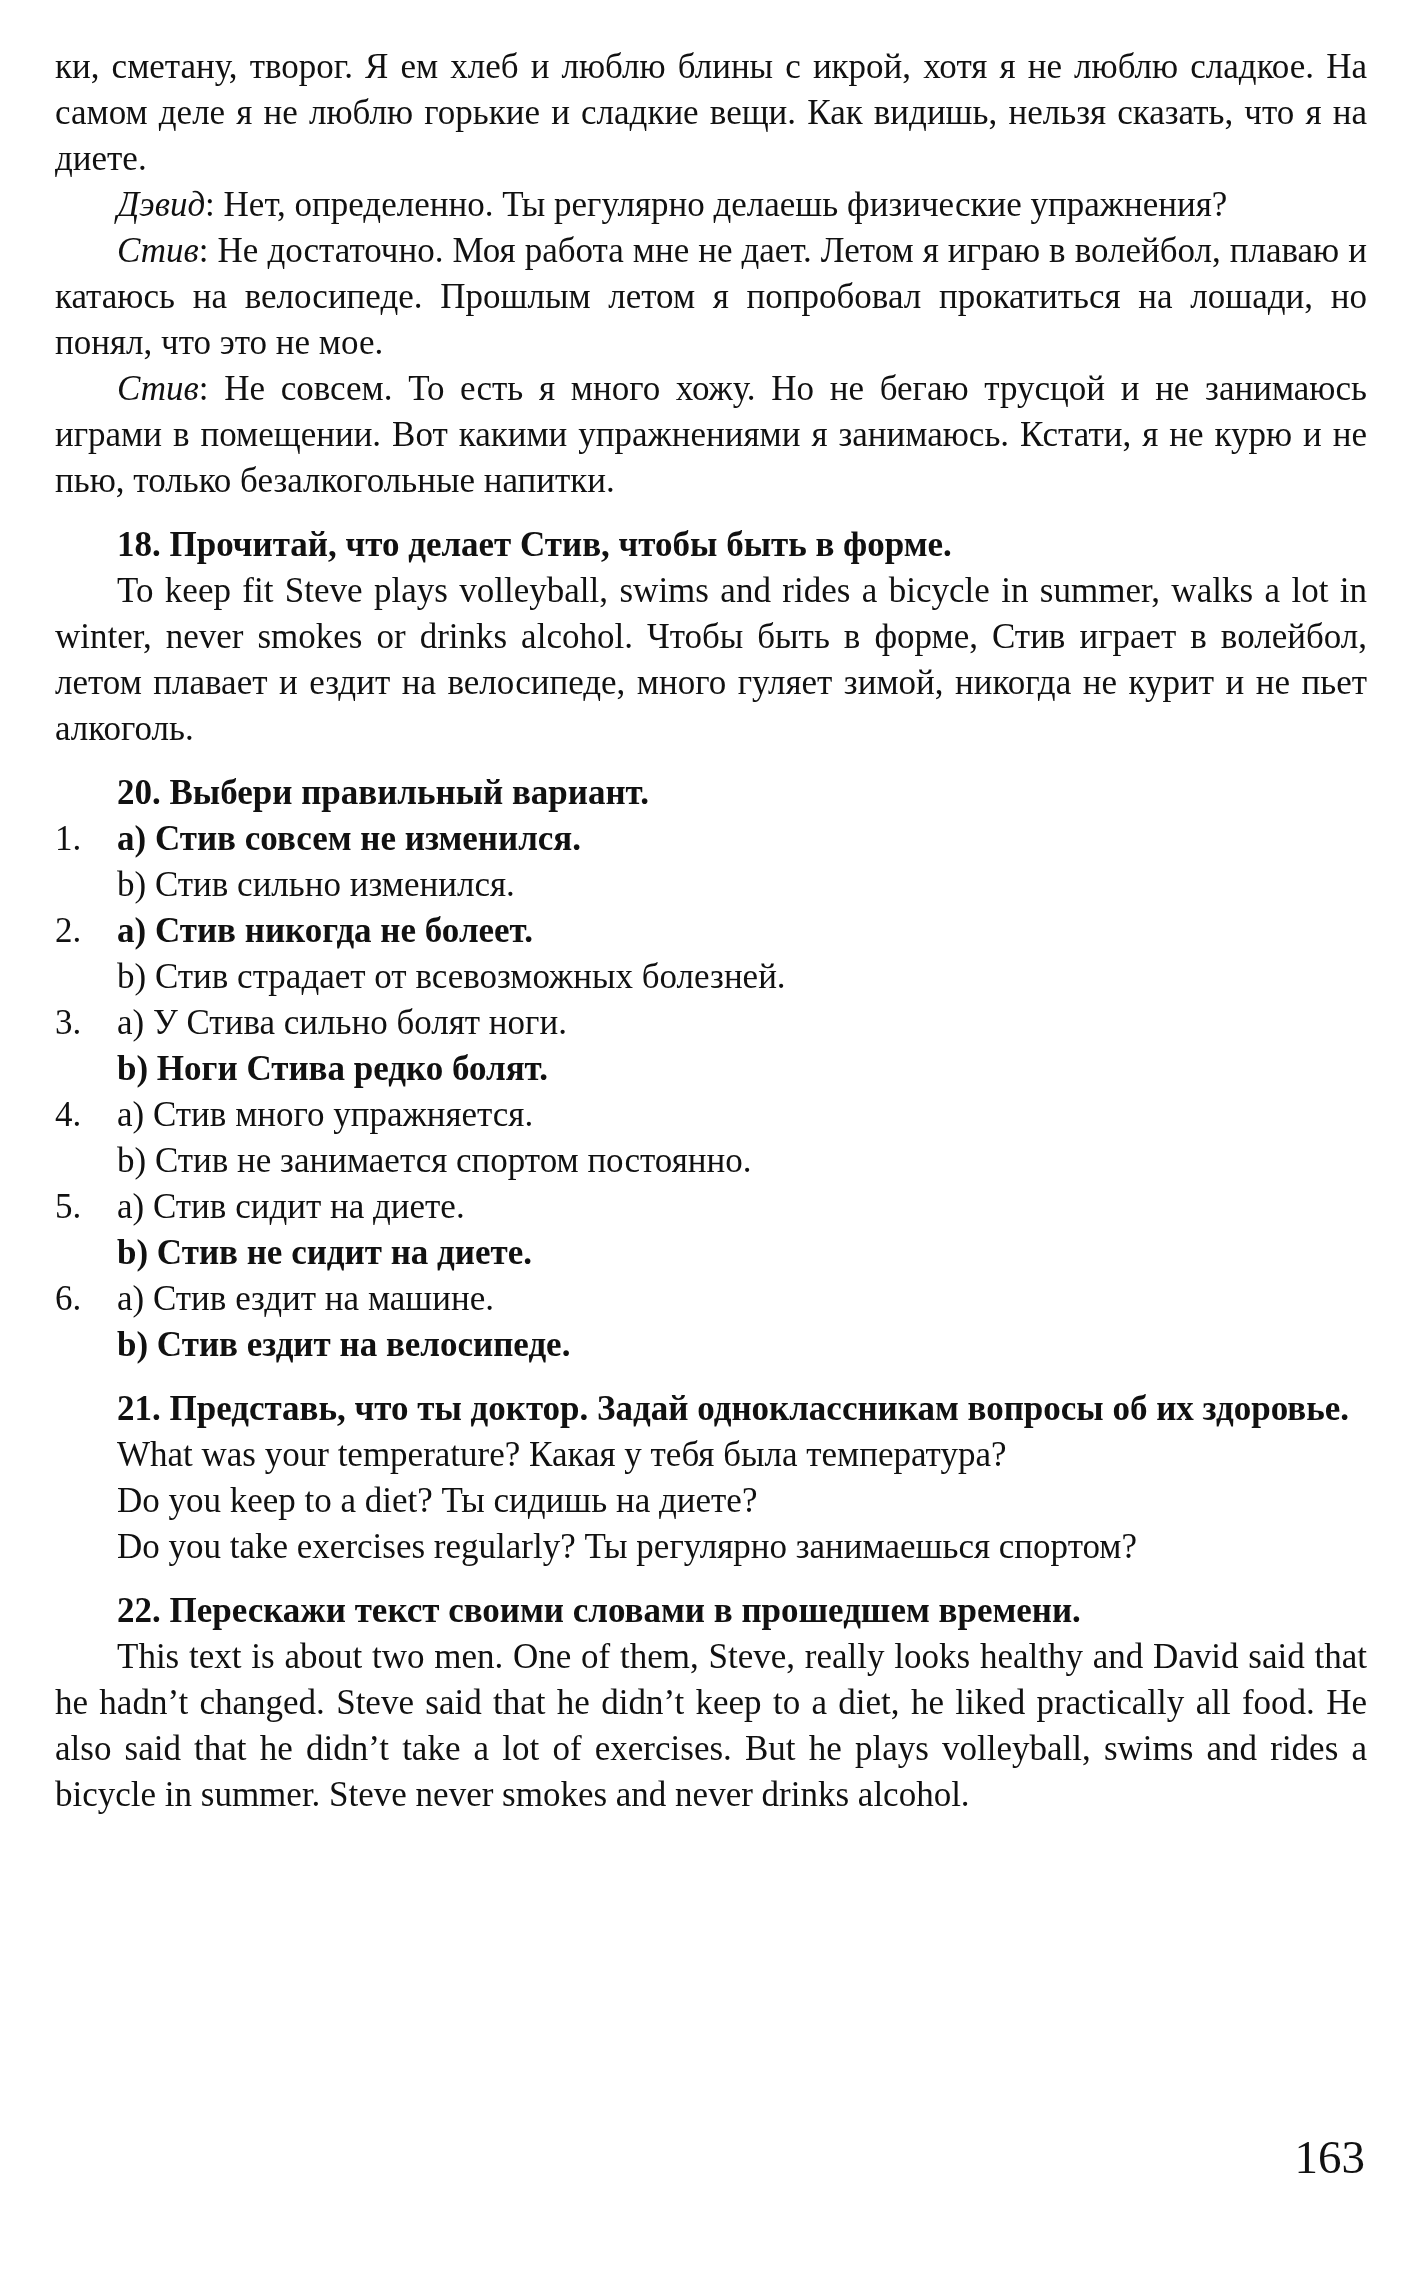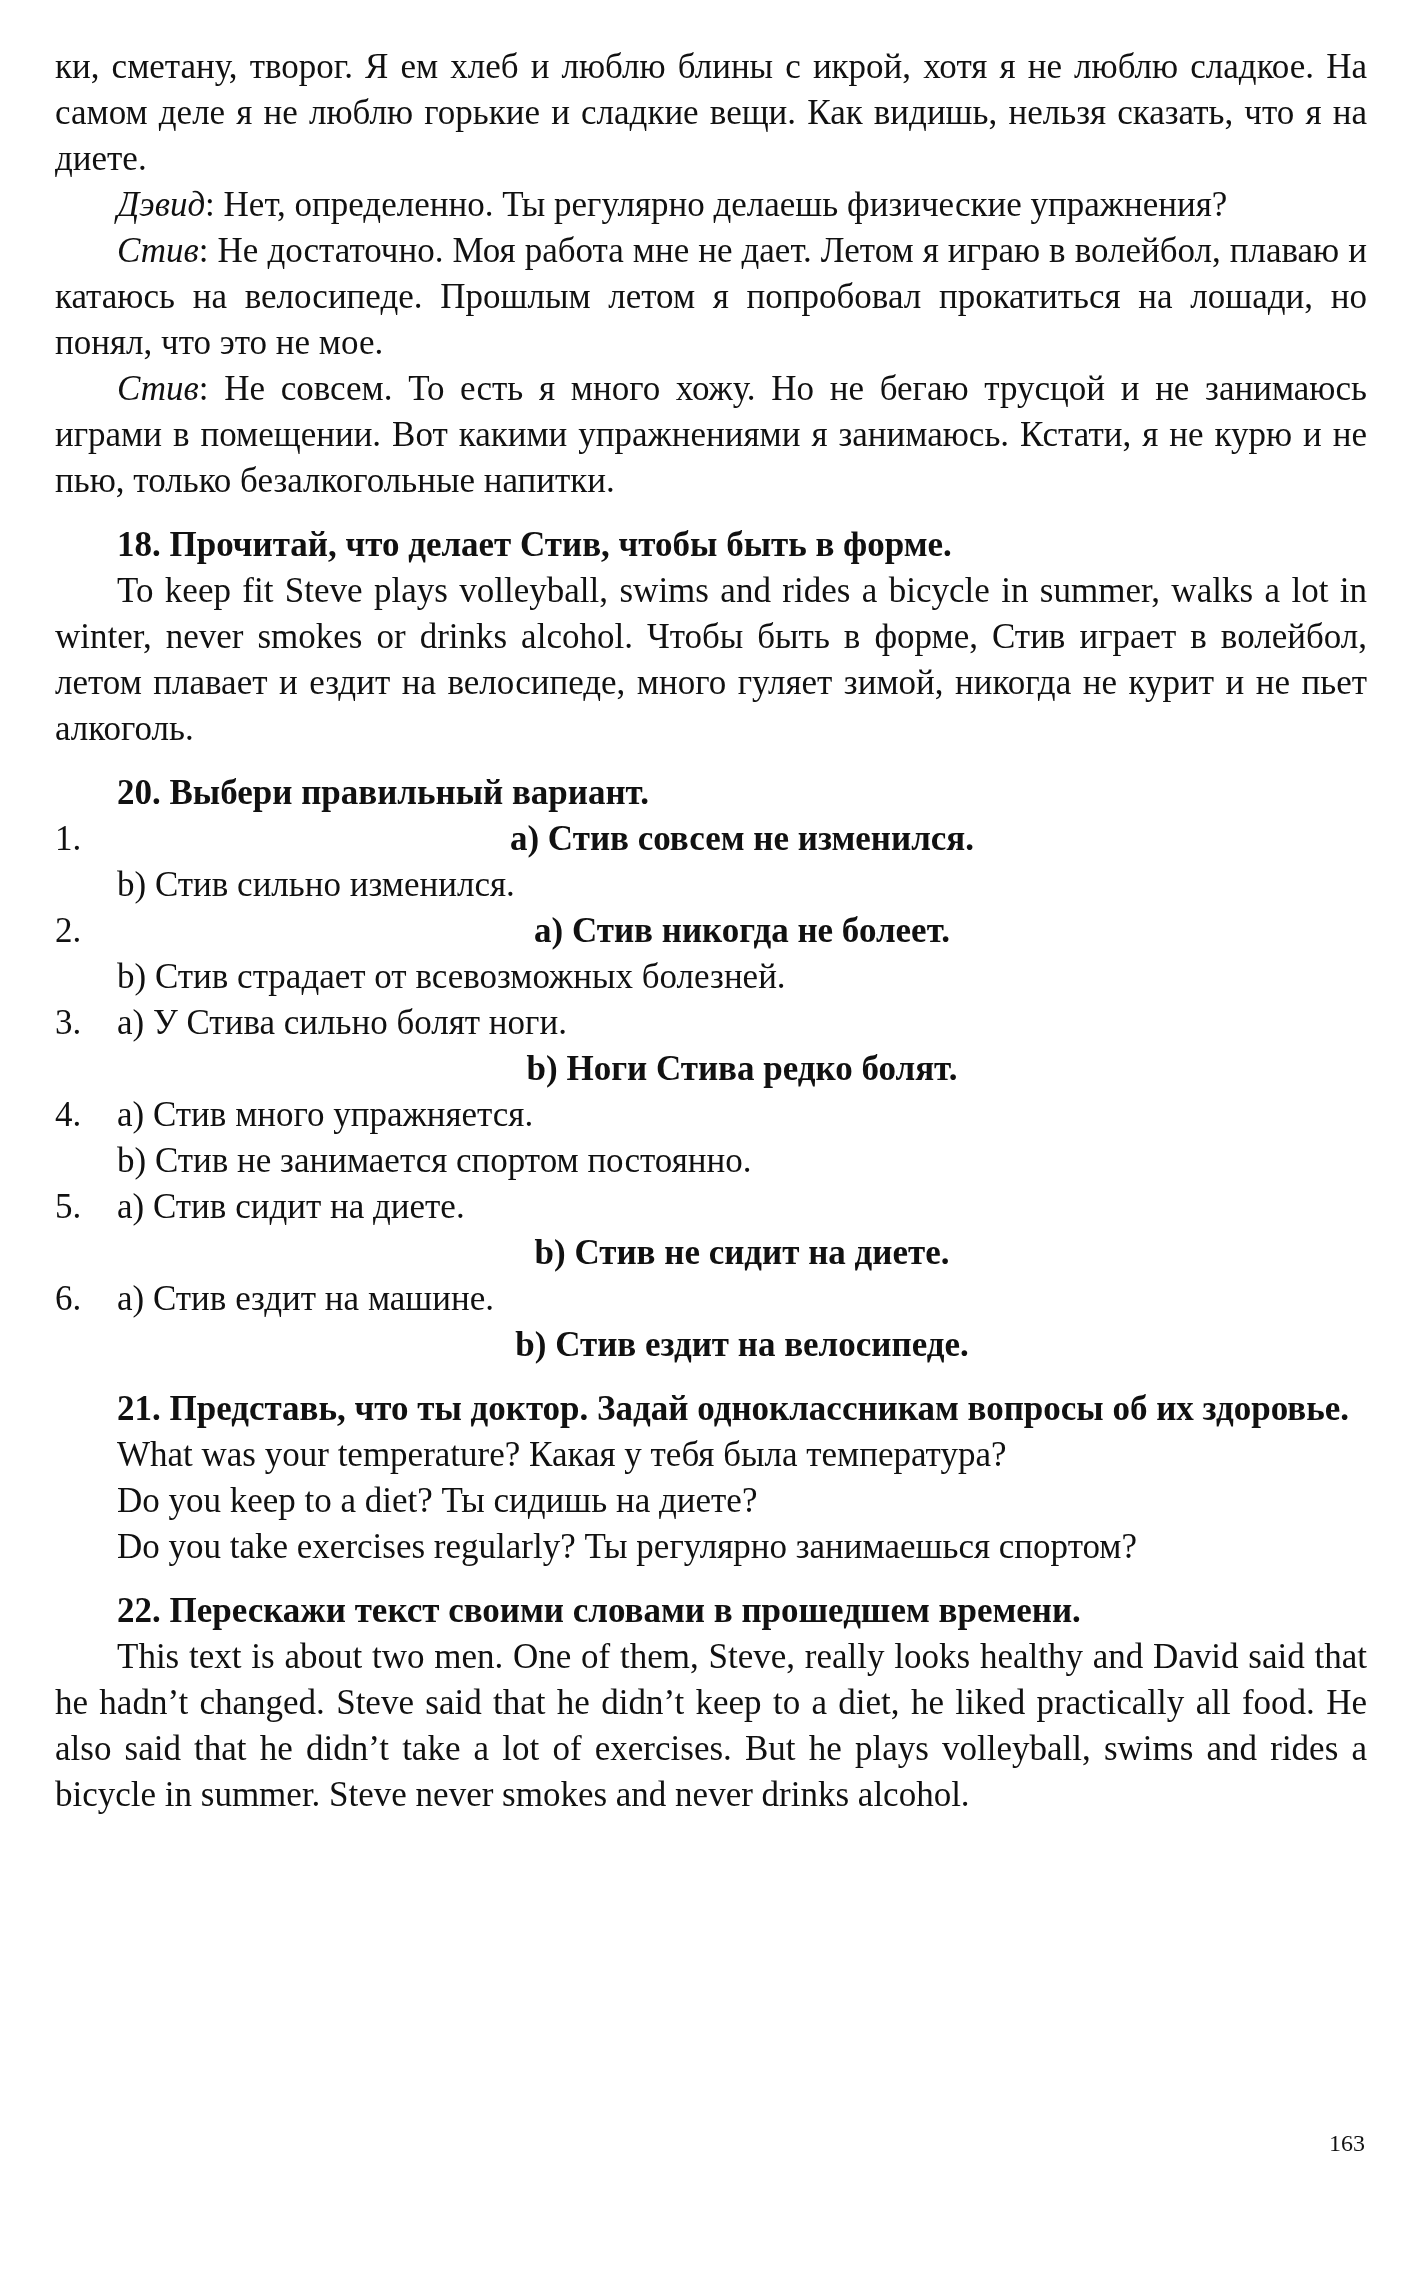--- a/index.html
+++ b/index.html
@@ -5,23 +5,23 @@
 html,body{margin:0;padding:0;background:#fff;}
 body{width:1417px;height:2293px;position:relative;overflow:hidden;font-family:"Liberation Serif","DejaVu Serif",serif;color:#111;font-size:35px;}
 .page{position:absolute;left:55px;top:44px;width:1312px;}
 p{margin:0;line-height:46px;text-align:justify;}
 .ind{text-indent:62px;}
 .h{font-weight:bold;margin-top:18px;text-indent:62px;}
 .it{font-style:italic;}
 .row{display:flex;line-height:46px;}
 .num{width:62px;padding-left:0;}
 .opt{flex:1;}
-.b{font-weight:bold;text-align:center;}
+.b{font-weight:bold;}
 .sub{padding-left:62px;line-height:46px;}
-.pg{position:absolute;right:52px;top:2130px;font-size:24px;}
+.pg{position:absolute;right:52px;top:2130px;font-size:47px;}
 </style>
 </head>
 <body>
 
 <div class="page">
  <p>ки, сметану, творог. Я ем хлеб и люблю блины с икрой, хотя я не люблю сладкое. На самом деле я не люблю горькие и сладкие вещи. Как видишь, нельзя сказать, что я на диете.</p>
  <p class="ind"><span class="it">Дэвид</span><span>: Нет, определенно. Ты регулярно делаешь физические упражнения?</span></p>
  <p class="ind"><span class="it">Стив</span><span>: Не достаточно. Моя работа мне не дает. Летом я играю в волейбол, плаваю и катаюсь на велосипеде. Прошлым летом я попробовал прокатиться на лошади, но понял, что это не мое.</span></p>
  <p class="ind"><span class="it">Стив</span><span>: Не совсем. То есть я много хожу. Но не бегаю трусцой и не занимаюсь играми в помещении. Вот какими упражнениями я занимаюсь. Кстати, я не курю и не пью, только безалкогольные напитки.</span></p>
 

